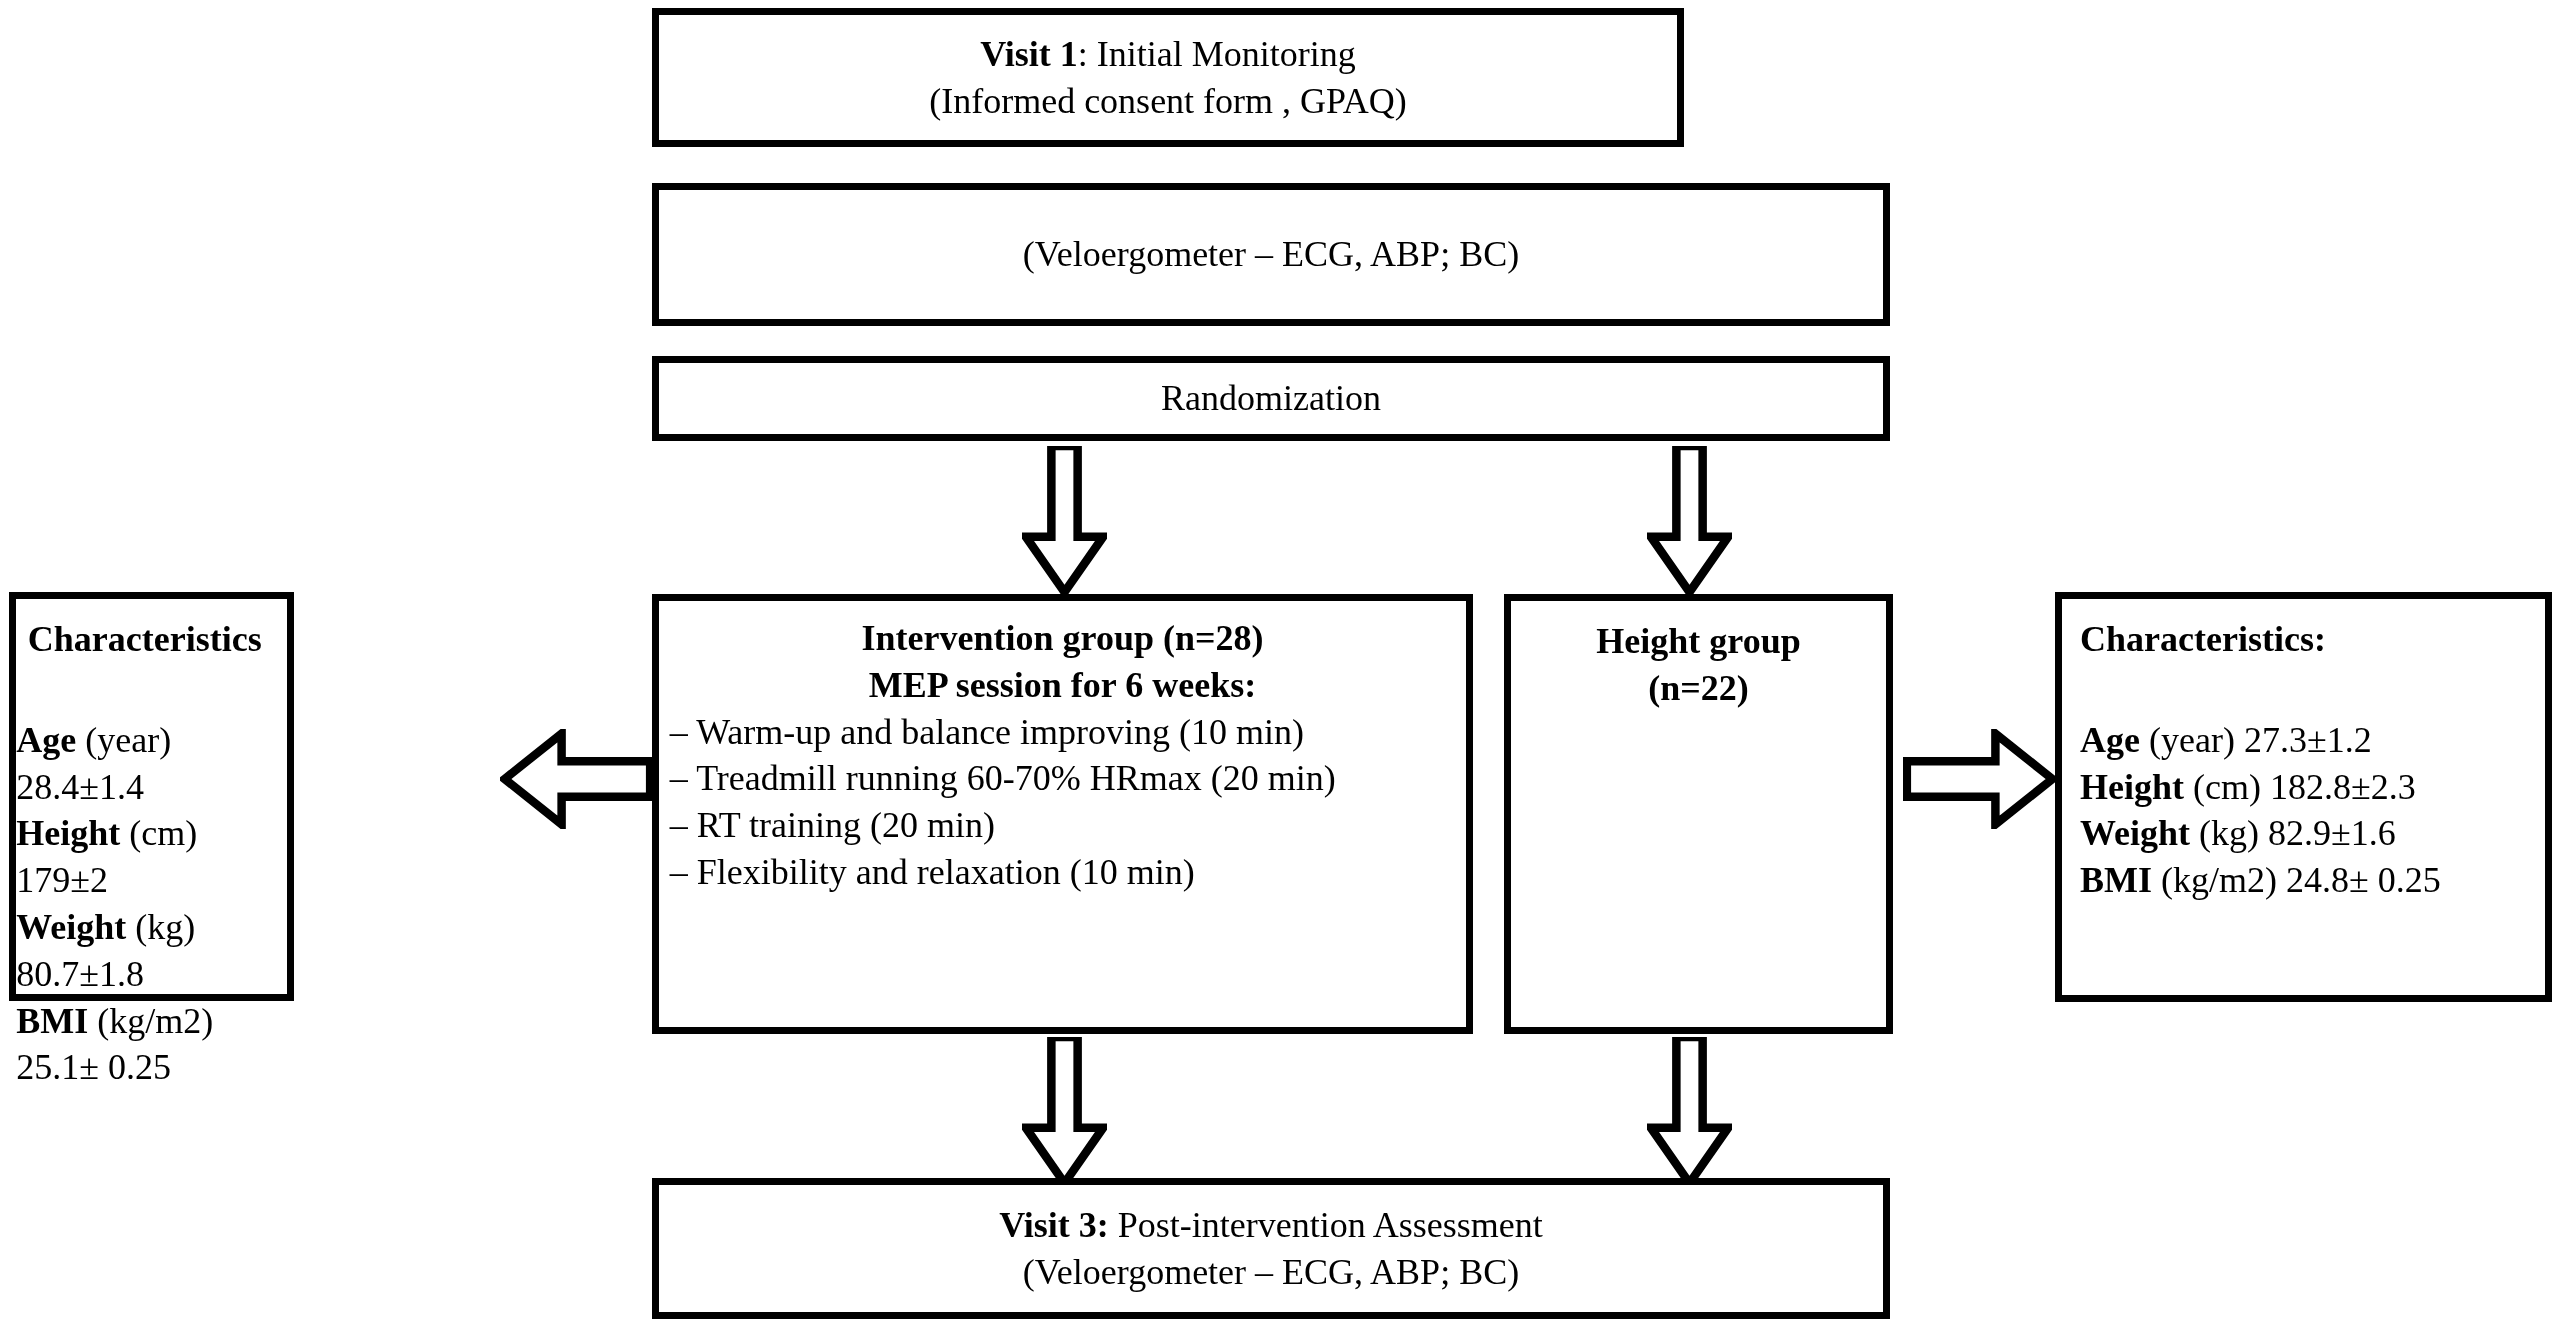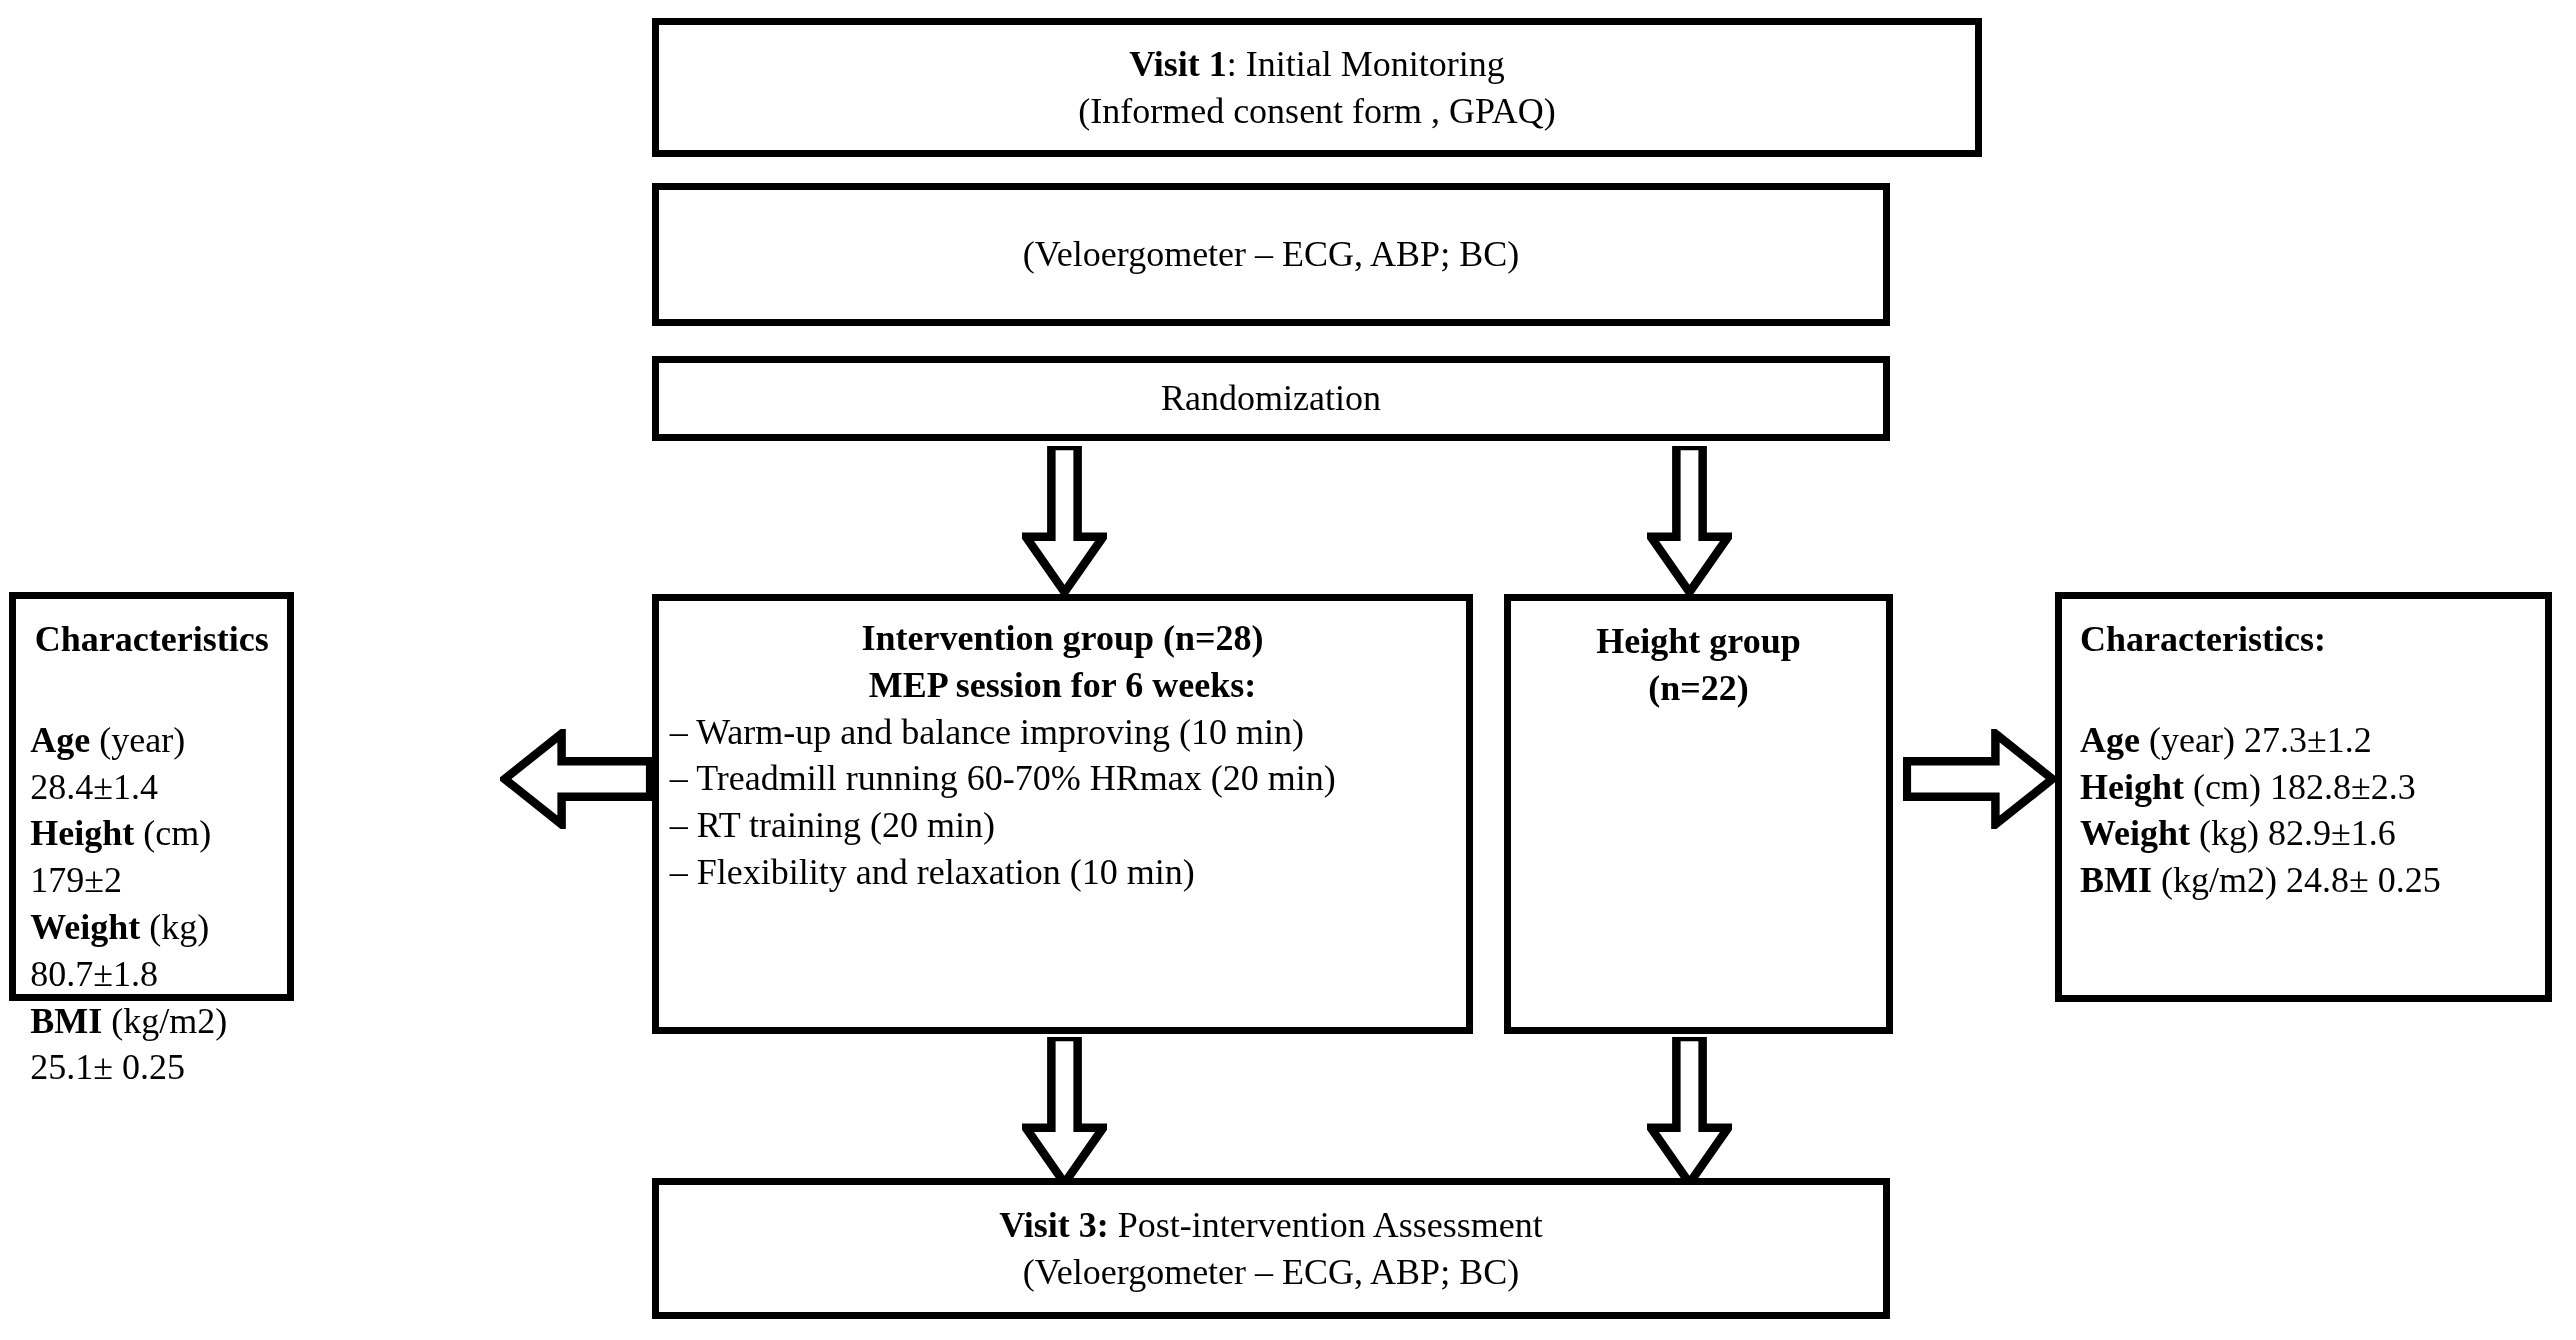--- a/index.html
+++ b/index.html
@@ -52,21 +52,21 @@
     stroke: #000000;
     stroke-width: 11;
     stroke-linejoin: miter;
   }
 </style>
 </head>
 <body>
 
 <div id="canvas">
 
-  <div class="box" style="left:652px; top:18px; width:1330px; height:139px;">
+  <div class="box" style="left:652px; top:8px; width:1032px; height:139px;">
     <div class="line">
       <span class="b">Visit 1</span><span>: Initial Monitoring</span>
     </div>
     <div class="line">(Informed consent form , GPAQ)</div>
   </div>
 
   <div class="box" style="left:652px; top:183px; width:1238px; height:143px;">
     <div class="line">(Veloergometer – ECG, ABP; BC)</div>
   </div>
 
@@ -79,21 +79,21 @@
       <polygon points="38,0 72,0 72,118 105,118 55,190 5,118 38,118"></polygon>
     </svg>
   </div>
 
   <div class="arrow" style="left:1647px; top:446px; width:85px; height:150px;">
     <svg viewBox="0 0 110 195" preserveAspectRatio="none">
       <polygon points="38,0 72,0 72,118 105,118 55,190 5,118 38,118"></polygon>
     </svg>
   </div>
 
-  <div class="box topalign" style="left:9.3px; top:592px; width:285px; height:409px; padding:17px 14px 0 14px;">
+  <div class="box topalign" style="left:9.3px; top:592px; width:285px; height:409px; padding:17px 14px 0 0;">
     <div class="line b" style="margin-bottom:54px;">Characteristics</div>
     <div class="line left">
       <span class="b">Age</span><span> (year) 28.4±1.4</span>
     </div>
     <div class="line left">
       <span class="b">Height</span><span> (cm) 179±2</span>
     </div>
     <div class="line left">
       <span class="b">Weight</span><span> (kg) 80.7±1.8</span>
     </div>

